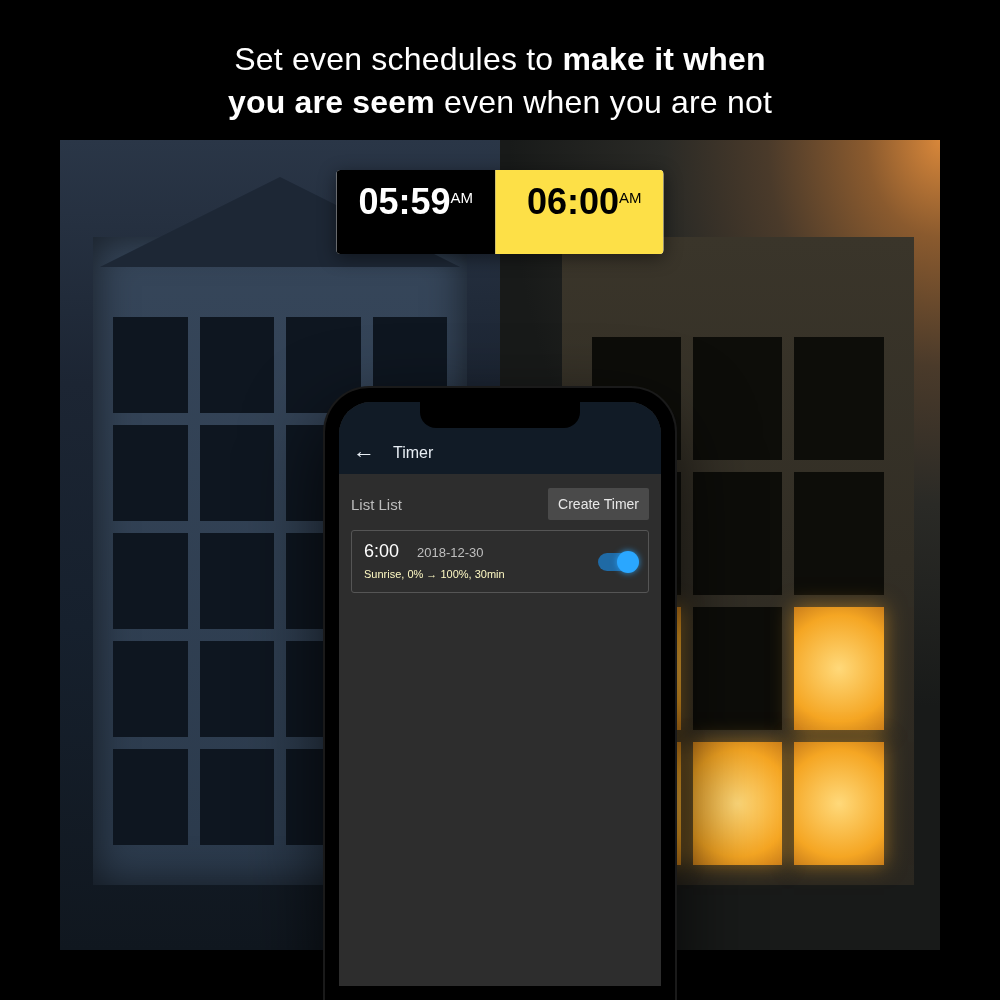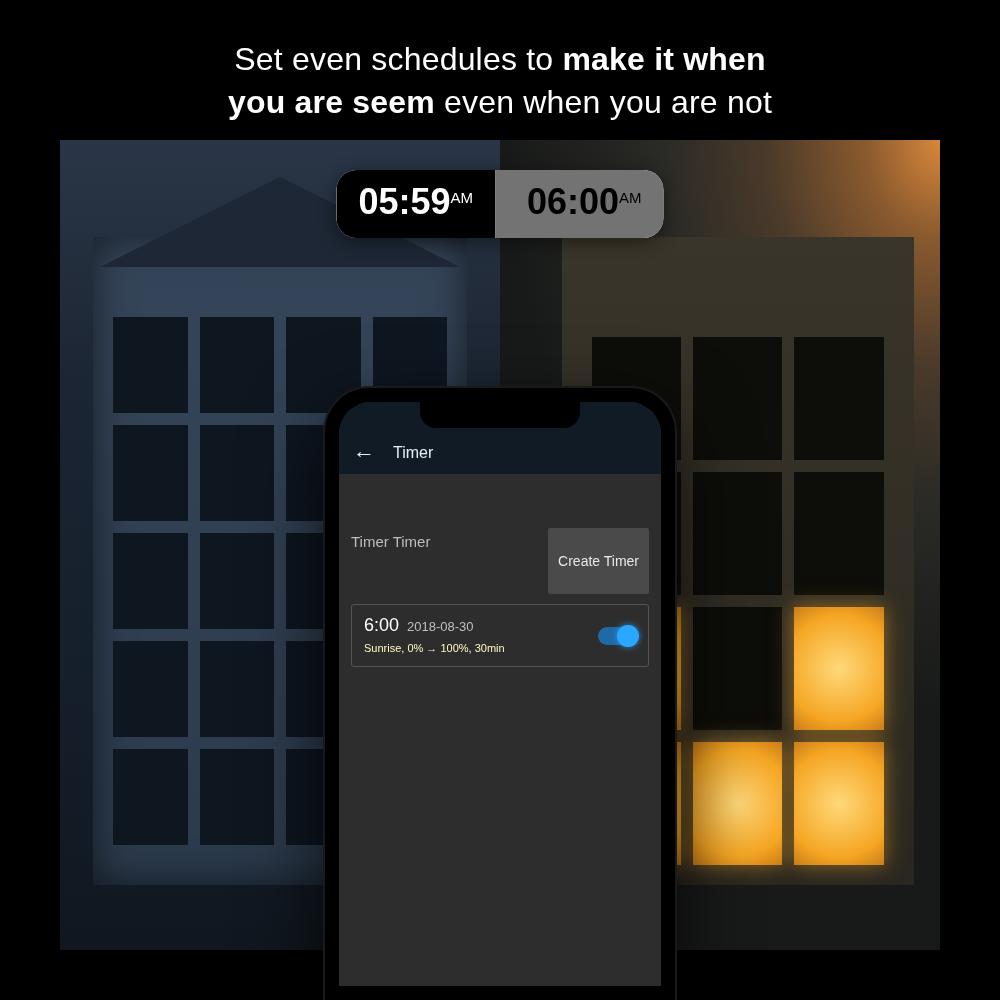--- a/index.html
+++ b/index.html
@@ -79,35 +79,35 @@
   .bg-right .win-grid div { background: #0d0d09; }
   .bg-right .win-grid .lit { background: radial-gradient(circle, #ffd97a 0%, #f5a623 70%, #c97d1a 100%); box-shadow: 0 0 20px #f5a62388;}
 
   .time-pill {
     position: absolute;
     top: 170px;
     left: 50%;
     transform: translateX(-50%);
     display: flex;
     background: #fff;
-    border-radius: 20px;
-    height: 68px;
+    border-radius: 4px;
+    height: 84px;
     overflow: hidden;
     font-weight: 600;
     font-variant-numeric: tabular-nums;
     box-shadow: 0 4px 18px rgba(0,0,0,0.45);
   }
   .time-pill .seg {
     display: flex;
     align-items: baseline;
     padding: 0 22px;
     font-size: 36px;
   }
   .time-pill .seg.dark { background: #000; color: #fff; }
-  .time-pill .seg.light { background: #737373; color: #000; padding-left: 32px; }
+  .time-pill .seg.light { background: #fde047; color: #000; padding-left: 32px; }
   .time-pill .ampm { font-size: 15px; margin-left: 0; position: relative; top: -11px; font-weight: 500;}
   .time-pill .seg { line-height: 64px; }
 
   
   .phone {
     position: absolute;
     left: 50%;
     transform: translateX(-50%);
     top: 388px;
     width: 350px;
@@ -157,33 +157,32 @@
     display: flex;
     justify-content: space-between;
     align-items: center;
     margin-bottom: 10px;
   }
   .list-title { color: #bdbdbd; font-size: 15px; }
   .create-btn {
     background: #4a4a4a;
     border: none;
     color: #e8e8e8;
-    padding: 25px 10px;
+    padding: 8px 10px;
     border-radius: 2px;
     font-size: 14px;
-    margin-top: 40px;
   }
 
   .timer-card {
     border: 1px solid #555;
     border-radius: 3px;
     padding: 10px 12px 12px;
     position: relative;
   }
-  .timer-line1 { display: flex; align-items: baseline; gap: 8px; }
+  .timer-line1 { display: flex; align-items: baseline; gap: 18px; }
   .timer-time { color: #fff; font-size: 18px; }
   .timer-date { color: #bfbfbf; font-size: 13px; }
   .timer-desc { color: #fef9c3; font-size: 11px; margin-top: 6px; }
 
   .toggle {
     position: absolute;
     right: 10px;
     top: 50%;
     transform: translateY(-50%);
     width: 40px;
@@ -270,28 +269,28 @@
   <div class="screen">
     <div class="notch"></div>
 
     <div class="appbar">
       <span class="back-arrow">←</span>
       <span class="appbar-title">Timer</span>
     </div>
 
     <div class="content">
       <div class="list-header">
-        <span class="list-title">Timer Timer</span>
+        <span class="list-title">List List</span>
         <button class="create-btn">Create Timer</button>
       </div>
 
       <div class="timer-card">
         <div class="timer-line1">
           <span class="timer-time">6:00</span>
-          <span class="timer-date">2018-08-30</span>
+          <span class="timer-date">2018-12-30</span>
         </div>
         <div class="timer-desc">Sunrise, 0% → 100%, 30min</div>
         <div class="toggle">
           <div class="knob"></div>
         </div>
       </div>
     </div>
 
   </div>
 </div>

